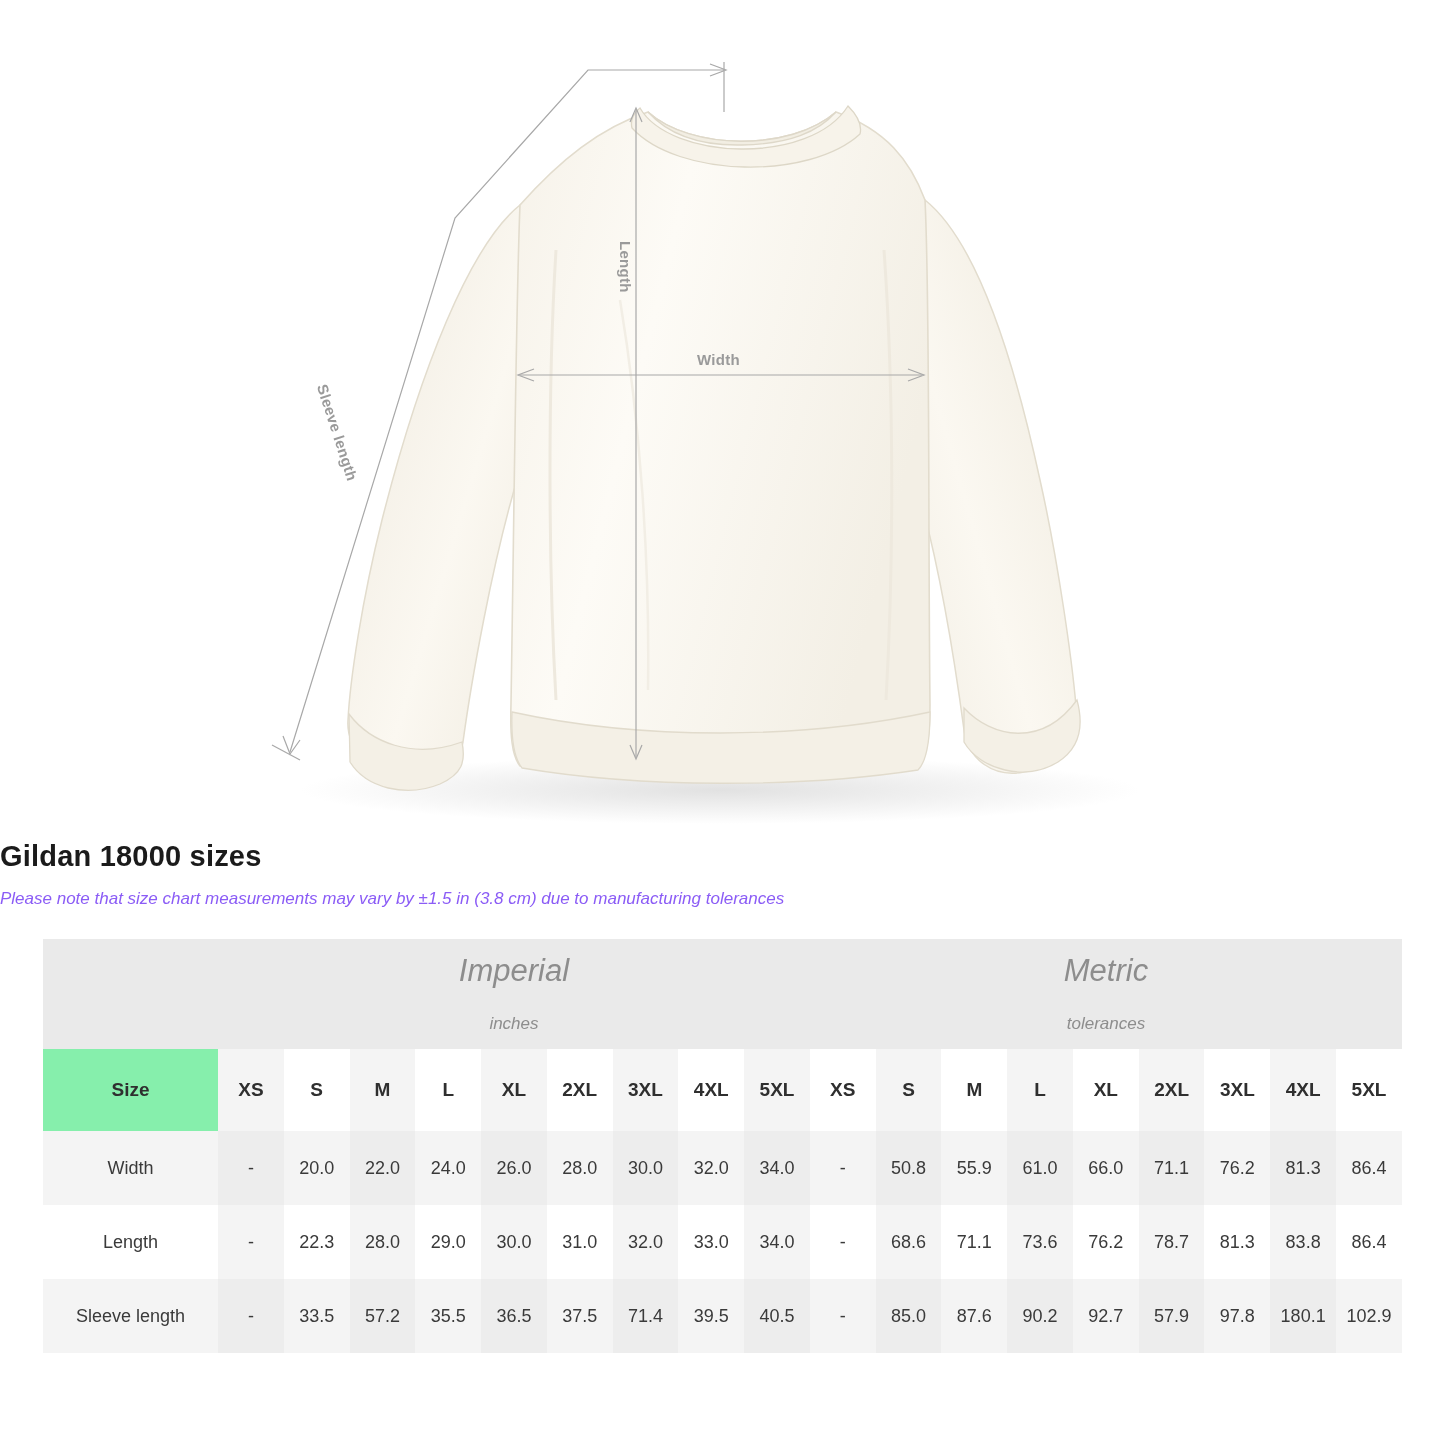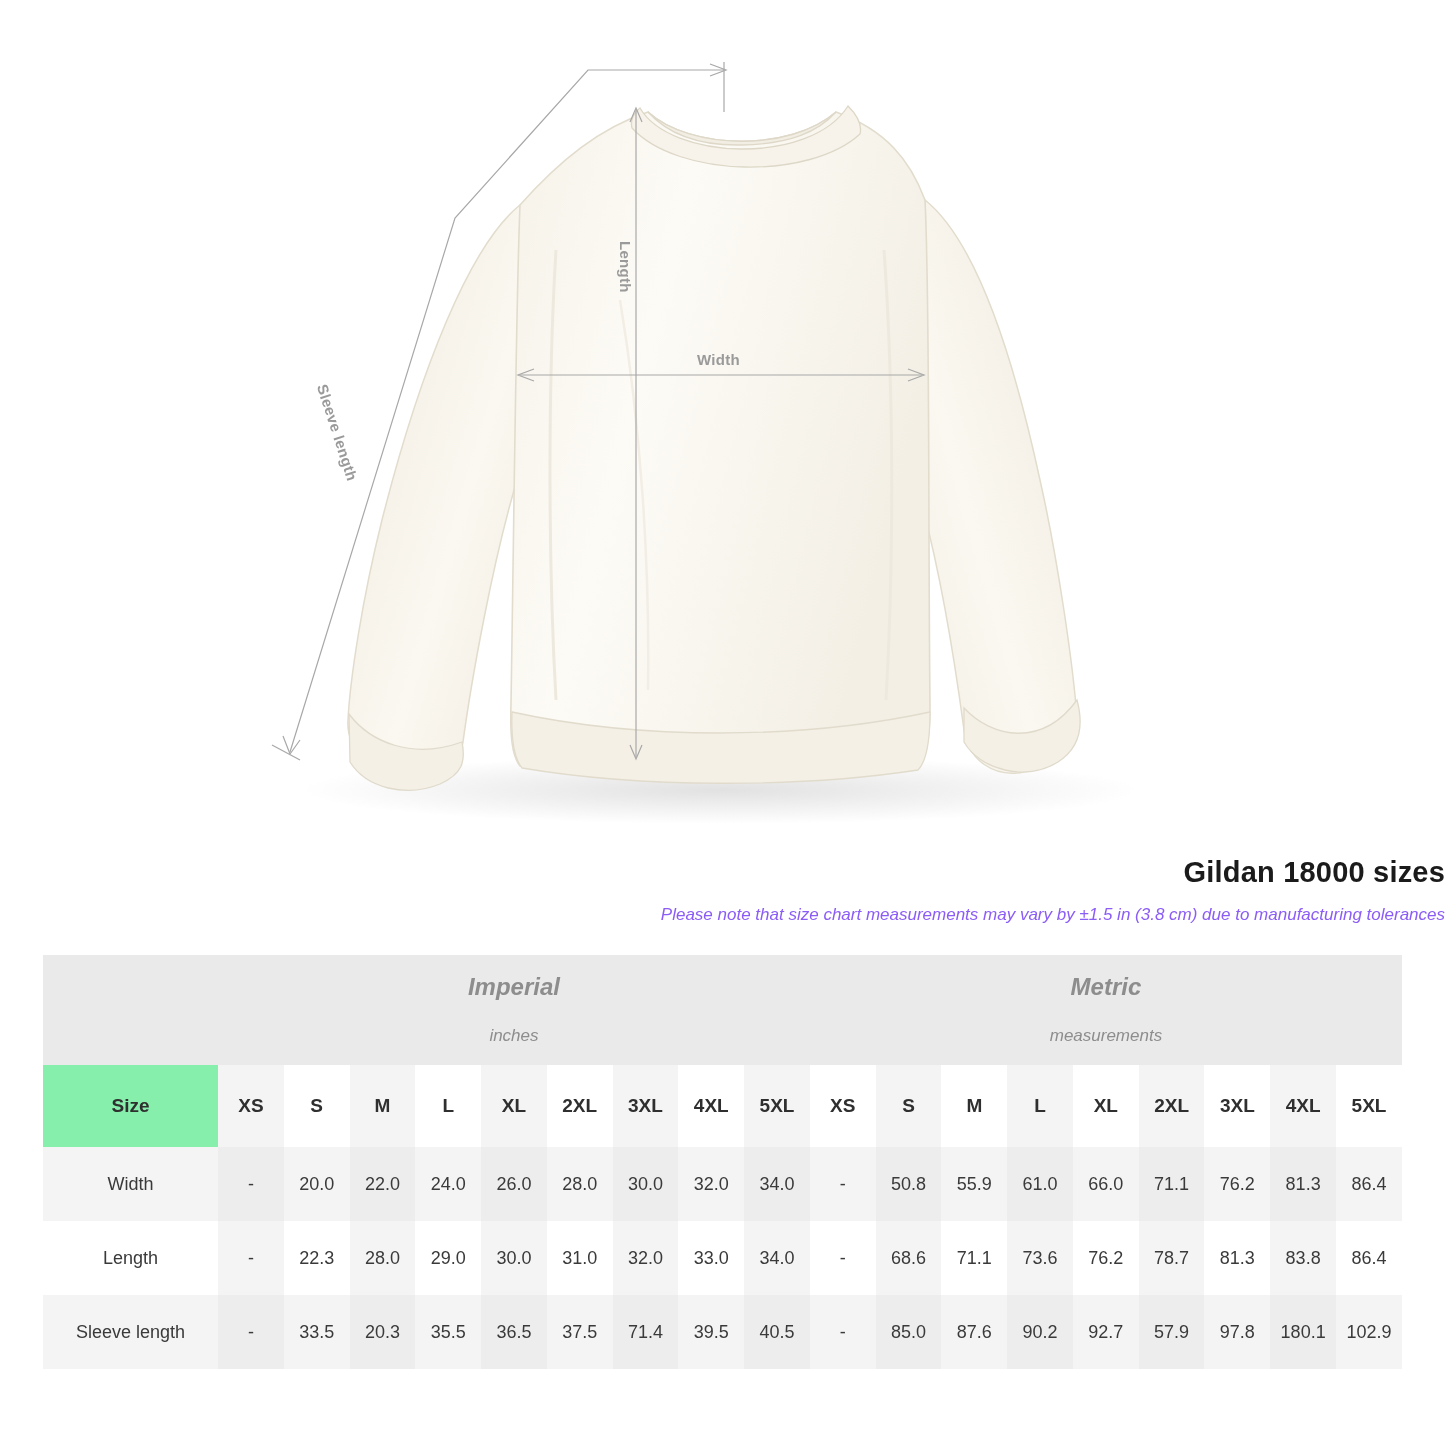--- a/index.html
+++ b/index.html
@@ -52,22 +52,21 @@
   }
   .label-sleeve {
     left: 330px;
     top: 382px;
     transform: rotate(72deg);
     transform-origin: left top;
   }
 
   
   .title-block {
-    text-align: right;
-    margin-top: 16px;
+    text-align: left;
   }
   .chart-title {
     font-size: 29px;
     font-weight: bold;
     color: #1b1b1b;
     letter-spacing: 0.2px;
   }
   .chart-note {
     margin-top: 16px;
     font-size: 17px;
@@ -92,23 +91,23 @@
     font-size: 18px;
     color: #3a3a3a;
     font-weight: normal;
     padding: 0;
   }
   .unit-head {
     height: 110px;
     background: #eaeaea;
   }
   .unit-head .unit-name {
-    font-size: 24px;
+    font-size: 31px;
     font-style: italic;
-    font-weight: bold;
+    font-weight: normal;
     color: #8d8d8d;
     line-height: 1.1;
   }
   .unit-head .unit-sub {
     font-size: 17px;
     font-style: italic;
     color: #8d8d8d;
     padding-top: 6px;
     margin-top: 20px;
   }
@@ -255,21 +254,21 @@
       </colgroup>
       <tbody>
         <tr class="unit-head">
           <td></td>
           <td colspan="9">
             <div class="unit-name">Imperial</div>
             <div class="unit-sub">inches</div>
           </td>
           <td colspan="9">
             <div class="unit-name">Metric</div>
-            <div class="unit-sub">measurements</div>
+            <div class="unit-sub">tolerances</div>
           </td>
         </tr>
 
         <tr class="header-row">
           <td class="rowlabel">Size</td>
           <td class="alt">XS</td>
           <td>S</td>
           <td class="alt">M</td>
           <td>L</td>
           <td class="alt">XL</td>
@@ -329,21 +328,21 @@
           <td class="alt">78.7</td>
           <td>81.3</td>
           <td class="alt">83.8</td>
           <td>86.4</td>
         </tr>
 
         <tr class="data-row shade">
           <td class="rowlabel">Sleeve length</td>
           <td class="alt">-</td>
           <td>33.5</td>
-          <td class="alt">20.3</td>
+          <td class="alt">57.2</td>
           <td>35.5</td>
           <td class="alt">36.5</td>
           <td>37.5</td>
           <td class="alt">71.4</td>
           <td>39.5</td>
           <td class="alt">40.5</td>
           <td>-</td>
           <td class="alt">85.0</td>
           <td>87.6</td>
           <td class="alt">90.2</td>

